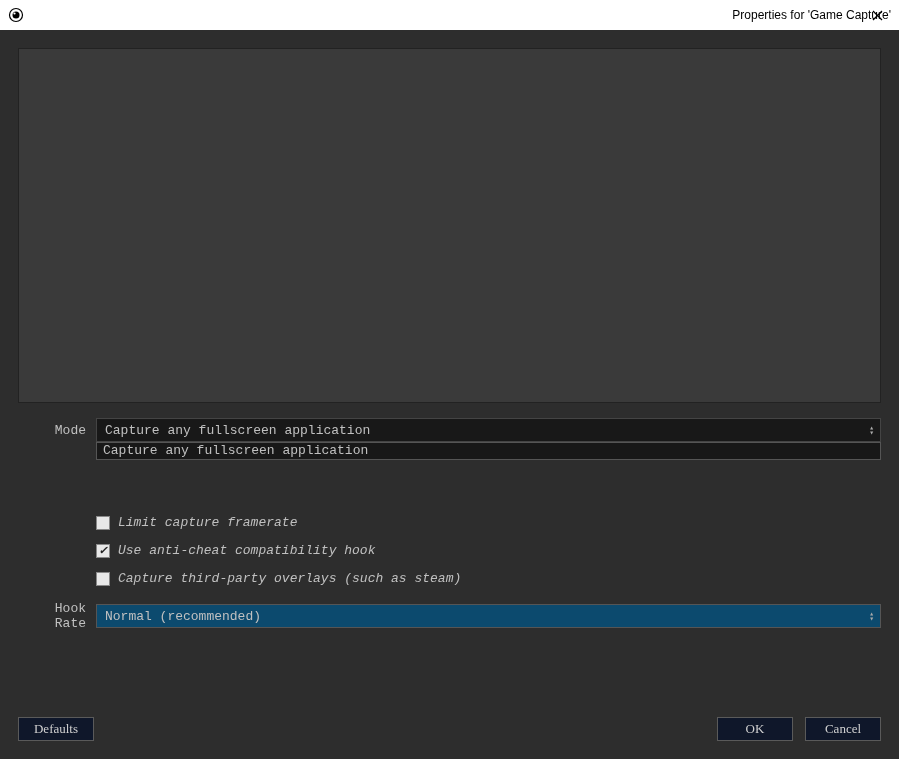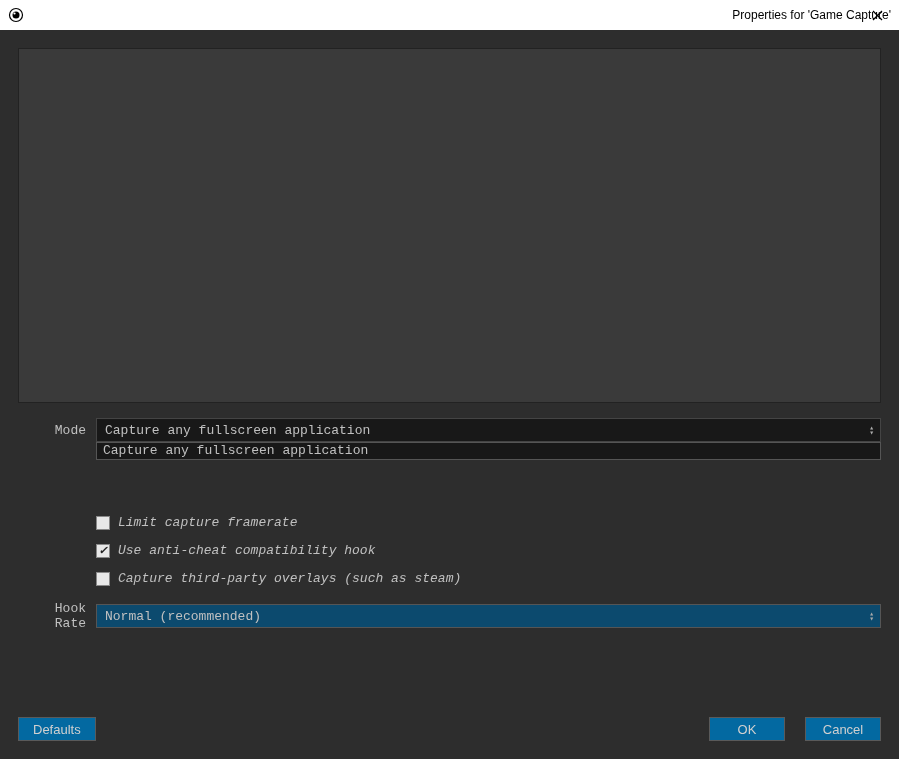--- a/index.html
+++ b/index.html
@@ -175,36 +175,36 @@
       position: absolute;
       left: 18px;
       right: 18px;
       bottom: 18px;
       display: flex;
       align-items: center;
     }
     .btn {
       height: 24px;
       min-width: 76px;
-      background: #0369a1;
+      background: #0f172a;
       border: 1px solid #5a5a5a;
       color: #d0d0d0;
       font-size: 13px;
-      font-family: Liberation Sans, sans-serif;
+      font-family: Liberation Serif, serif;
       padding: 0 14px;
       cursor: pointer;
       display: inline-flex;
       align-items: center;
       justify-content: center;
     }
     .bottom-spacer {
       flex: 1;
     }
     .btn + .btn {
-      margin-left: 20px;
+      margin-left: 12px;
     }
   </style>
 </head>
 <body>
 
 <div class="titlebar">
   <span class="titlebar-icon">
     <svg width="16" height="16" viewBox="0 0 16 16">
       <circle cx="8" cy="8" r="6.5" stroke="#000" stroke-width="1.2" fill="none"></circle>
       <circle cx="8" cy="8" r="3.5" fill="#000"></circle>

